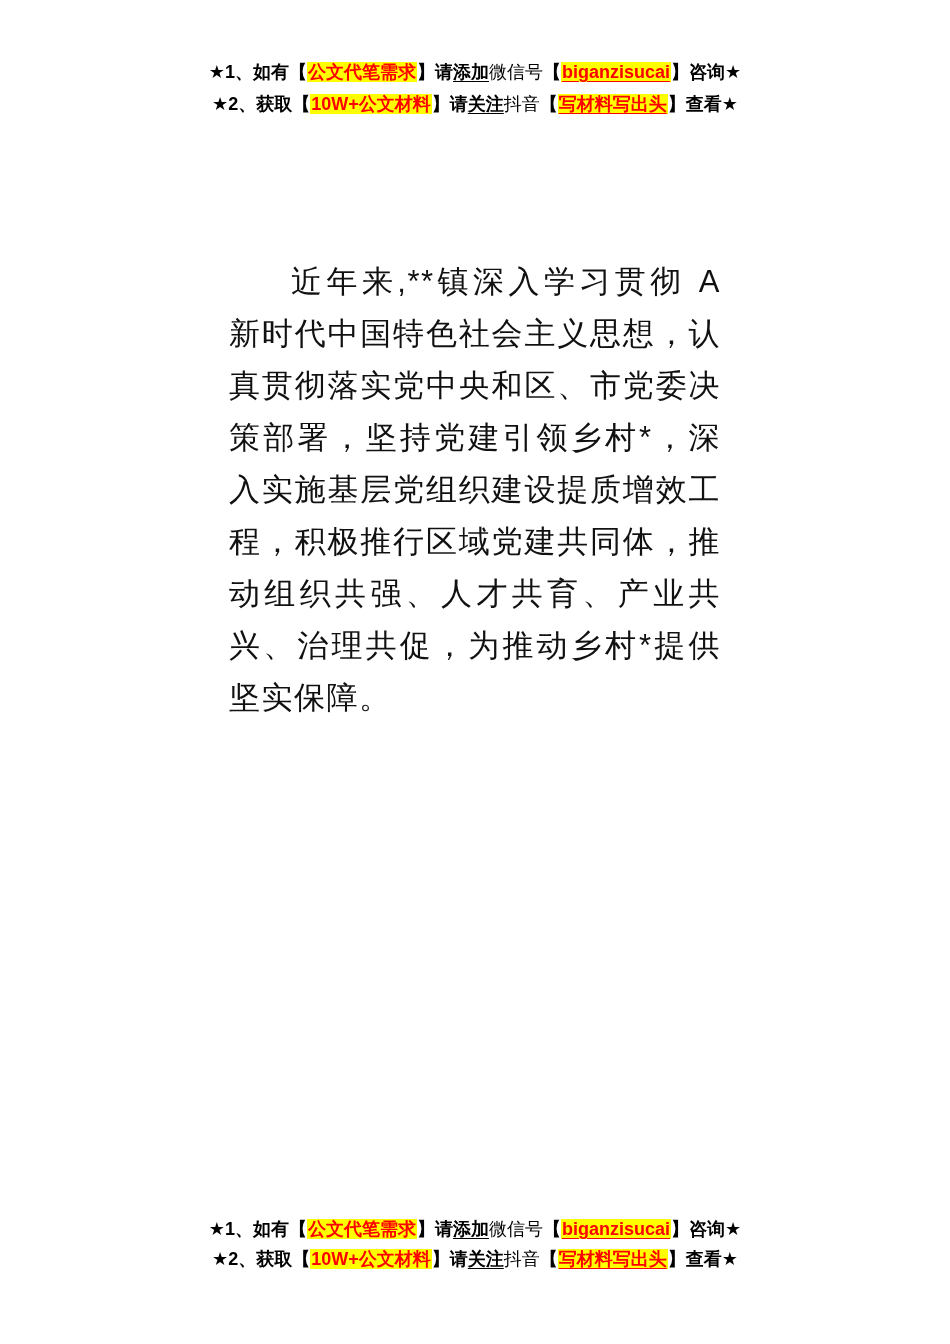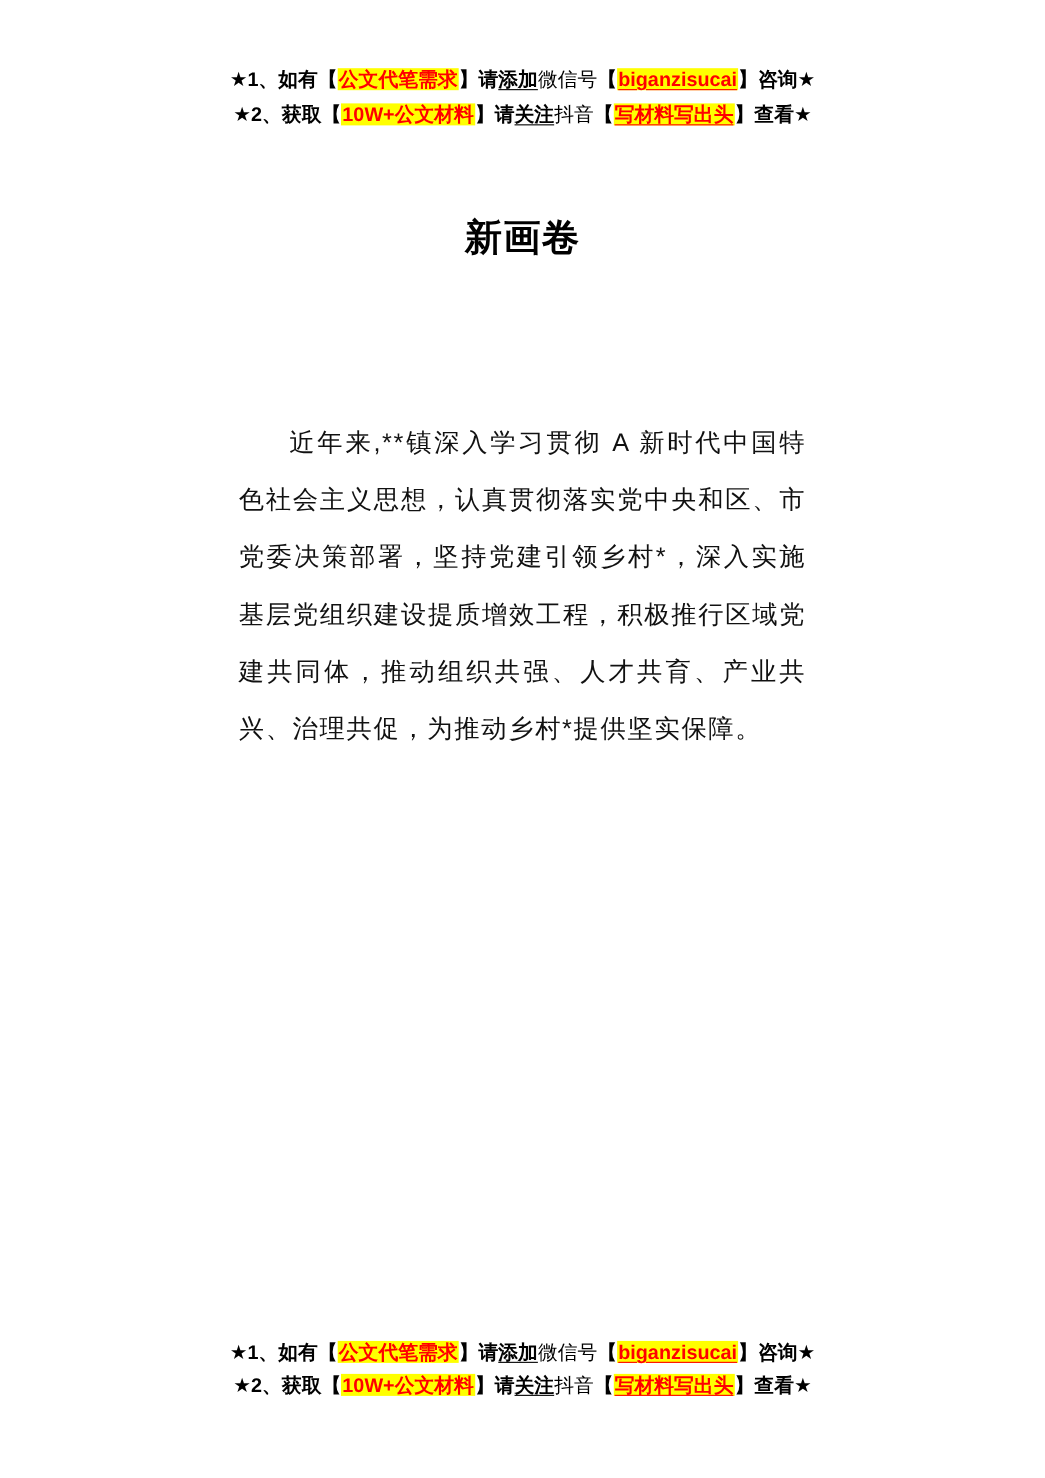--- a/index.html
+++ b/index.html
@@ -25,22 +25,22 @@
   .seg-rh  { font-weight: 700; color: #ff0000; background: #ffff00; padding: 0 1px; }
   .seg-rhu { font-weight: 700; color: #ff0000; background: #ffff00; padding: 0 1px;
              text-decoration: underline; text-decoration-color: #ff0000; text-underline-offset: 3px; }
   
   .title-line { text-align: center; font-weight: 900; font-size: 34px; line-height: 48px; color: #000; letter-spacing: 1px; }
   .title-line1 { margin-top: 30px; }
   .title-line2 { margin-top: 72px; }
   
   .doc-body { margin: 136px 140px 0 140px; }
   .body-para {
-    margin: 0;
-    font-size: 23px;
+    margin: 12px;
+    font-size: 31px;
     line-height: 52px;
     letter-spacing: 1.5px;
     color: #111111;
     text-align: justify;
     text-indent: 2em;
     font-weight: 400;
   }
   .body-para + .body-para { margin-top: 44px; }
 </style>
 </head>
@@ -50,21 +50,20 @@
 
   <div class="banner banner-header">
     <div class="banner-line">
       <span class="seg-b">★1、如有【</span><span class="seg-rh">公文代笔需求</span><span class="seg-b">】请</span><span class="seg-bu">添加</span><span class="seg-r">微信号</span><span class="seg-b">【</span><span class="seg-rhu">biganzisucai</span><span class="seg-b">】咨询★</span>
     </div>
     <div class="banner-line">
       <span class="seg-b">★2、获取【</span><span class="seg-rh">10W+公文材料</span><span class="seg-b">】请</span><span class="seg-bu">关注</span><span class="seg-r">抖音</span><span class="seg-b">【</span><span class="seg-rhu">写材料写出头</span><span class="seg-b">】查看★</span>
     </div>
   </div>
 
-  <h1 class="title-line title-line2">新画卷</h1>
 
   <div class="doc-body">
     <p class="body-para">近年来,**镇深入学习贯彻 A 新时代中国特色社会主义思想，认真贯彻落实党中央和区、市党委决策部署，坚持党建引领乡村*，深入实施基层党组织建设提质增效工程，积极推行区域党建共同体，推动组织共强、人才共育、产业共兴、治理共促，为推动乡村*提供坚实保障。</p>
   </div>
 
   <div class="banner banner-footer">
     <div class="banner-line">
       <span class="seg-b">★1、如有【</span><span class="seg-rh">公文代笔需求</span><span class="seg-b">】请</span><span class="seg-bu">添加</span><span class="seg-r">微信号</span><span class="seg-b">【</span><span class="seg-rhu">biganzisucai</span><span class="seg-b">】咨询★</span>
     </div>
     <div class="banner-line">

